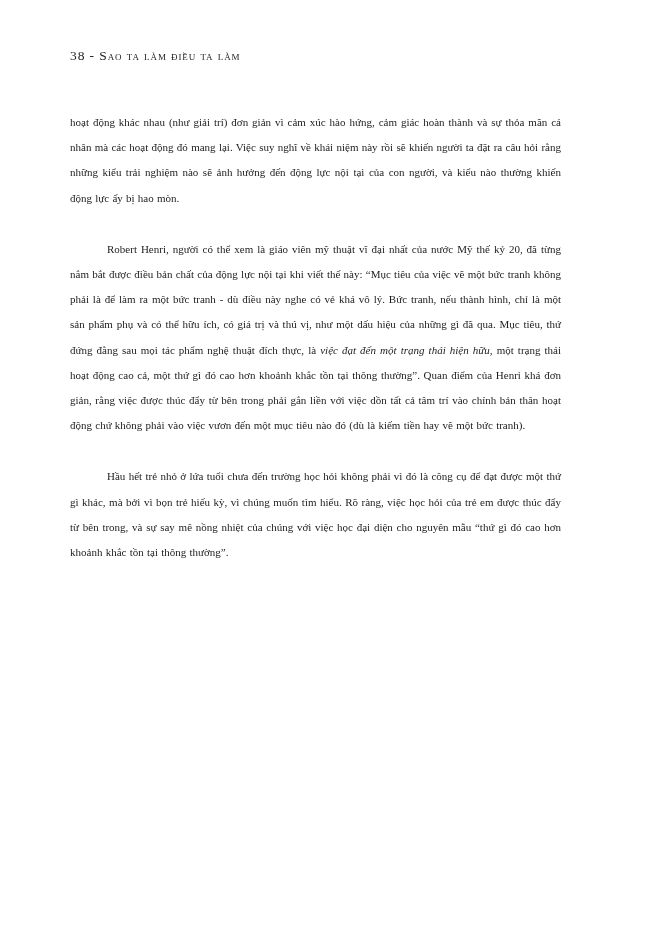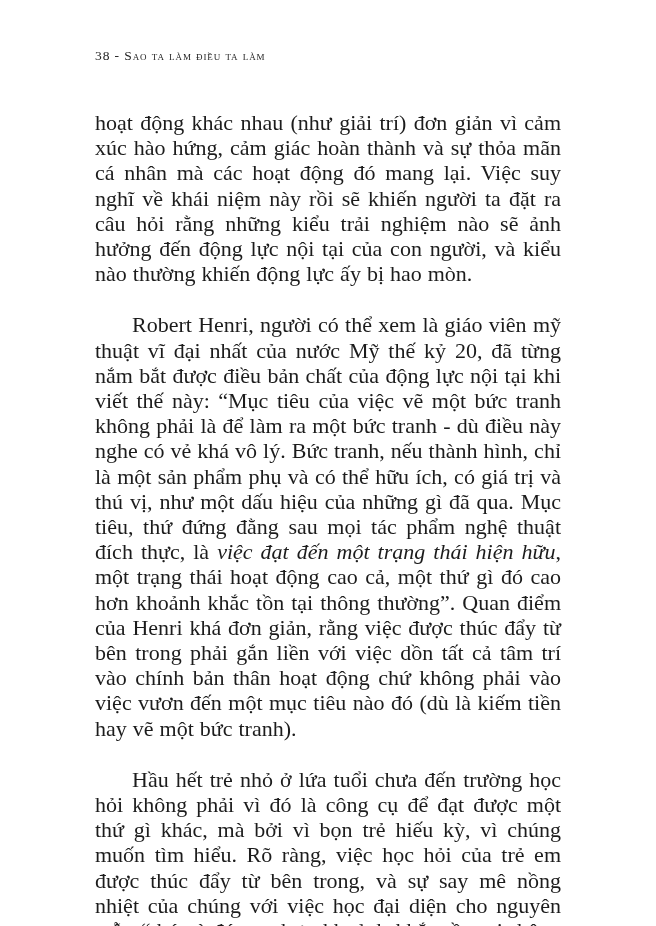--- a/index.html
+++ b/index.html
@@ -7,36 +7,36 @@
     padding: 0;
     background: #ffffff;
   }
   .page {
     position: relative;
     width: 656px;
     height: 926px;
     margin: 0 auto;
     background: #ffffff;
     box-sizing: border-box;
-    padding: 48px 95px 0 95px;
+    padding: 48px 95px 0 70px;
     font-family: "Liberation Serif", "DejaVu Serif", serif;
     color: #1c1c1c;
     overflow: hidden;
   }
   .running-head {
     font-size: 13.5px;
     font-variant: small-caps;
     letter-spacing: 0.9px;
     color: #222222;
     margin: 0 0 46px 0;
     font-weight: 400;
   }
   .body-text p {
     margin: 0;
-    font-size: 22px;
+    font-size: 11px;
     line-height: 25.2px;
     text-align: justify;
     text-indent: 37px;
     word-spacing: 0.5px;
   }
   .body-text p.first {
     text-indent: 0;
   }
   .body-text p + p {
     margin-top: 26px;

